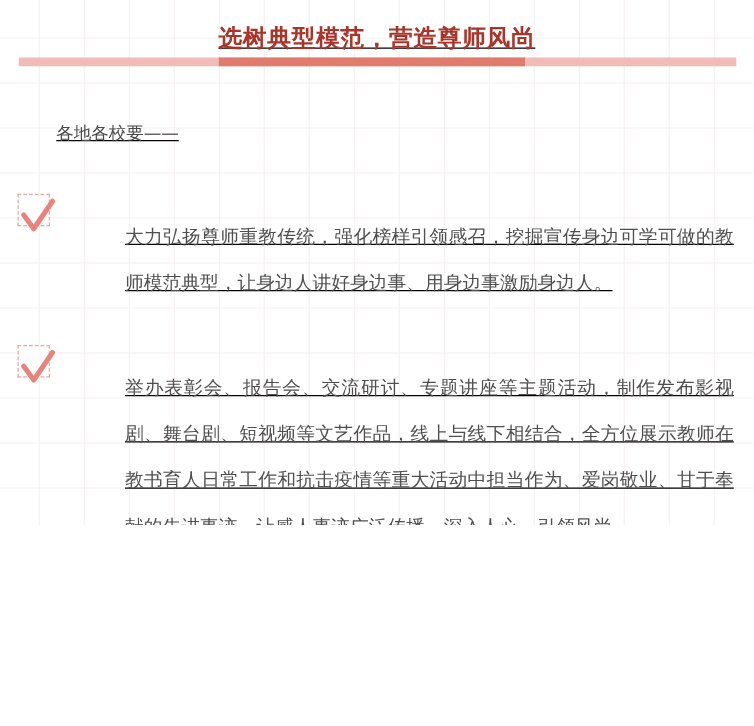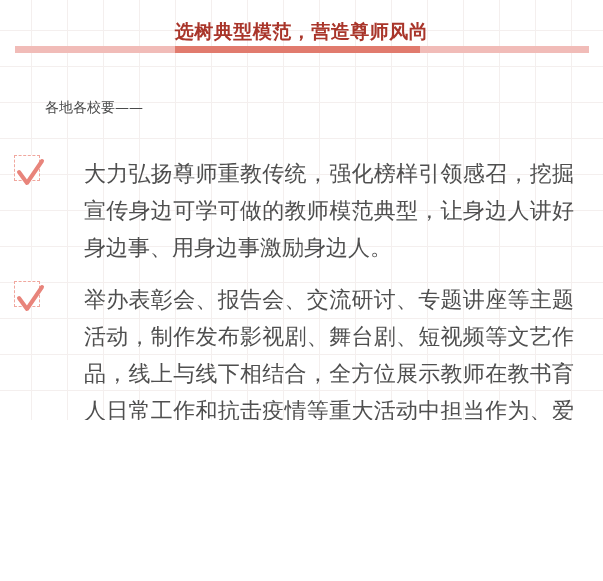--- a/index.html
+++ b/index.html
@@ -11,20 +11,21 @@
     position: relative;
     width: 603px;
     height: 420px;
     overflow: hidden;
     background-color: #ffffff;
     background-image:
       linear-gradient(to right, #f4efee 1px, transparent 1px),
       linear-gradient(to bottom, #f4efee 1px, transparent 1px);
     background-size: 36px 36px;
     background-position: -5px -6px;
+    text-decoration: underline;
   }
   .title {
     margin: 0;
     padding-top: 20px;
     text-align: center;
     font-size: 19px;
     line-height: 23px;
     font-weight: 700;
     letter-spacing: 0.5px;
     color: #a9352a;
@@ -69,23 +70,23 @@
     background: #ffffff;
     margin-right: 44px;
   }
   .checkbox svg {
     position: absolute;
     left: 0;
     top: 0;
     overflow: visible;
   }
   .item-text {
-    margin: 0;
+    margin: 16px;
     width: 490px;
-    font-size: 22px;
+    font-size: 15px;
     line-height: 37px;
     color: #4f4f4f;
     text-align: justify;
     text-justify: inter-ideograph;
   }
 </style>
 </head>
 <body>
 
 <div class="page">

